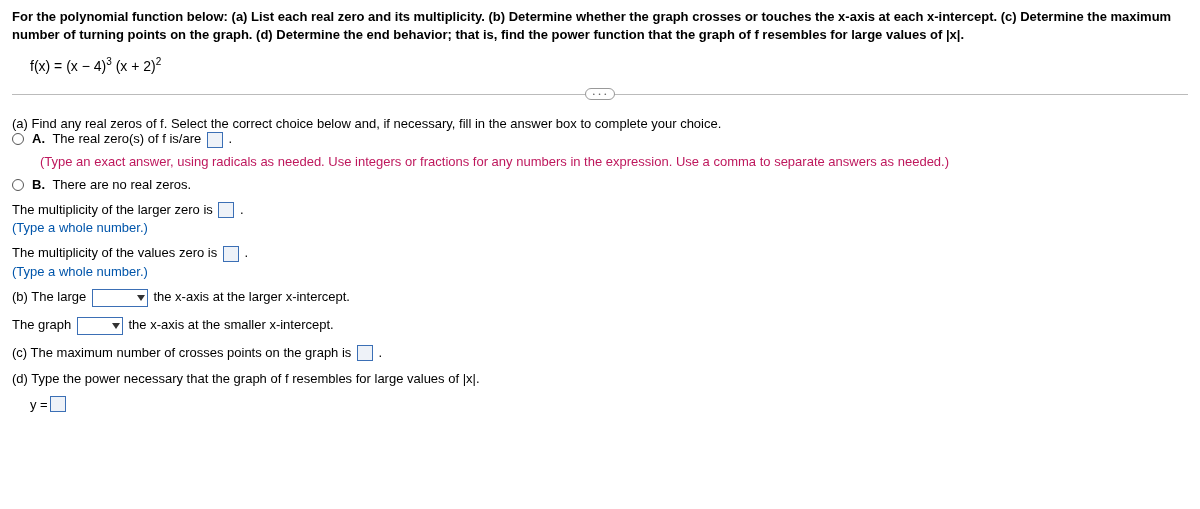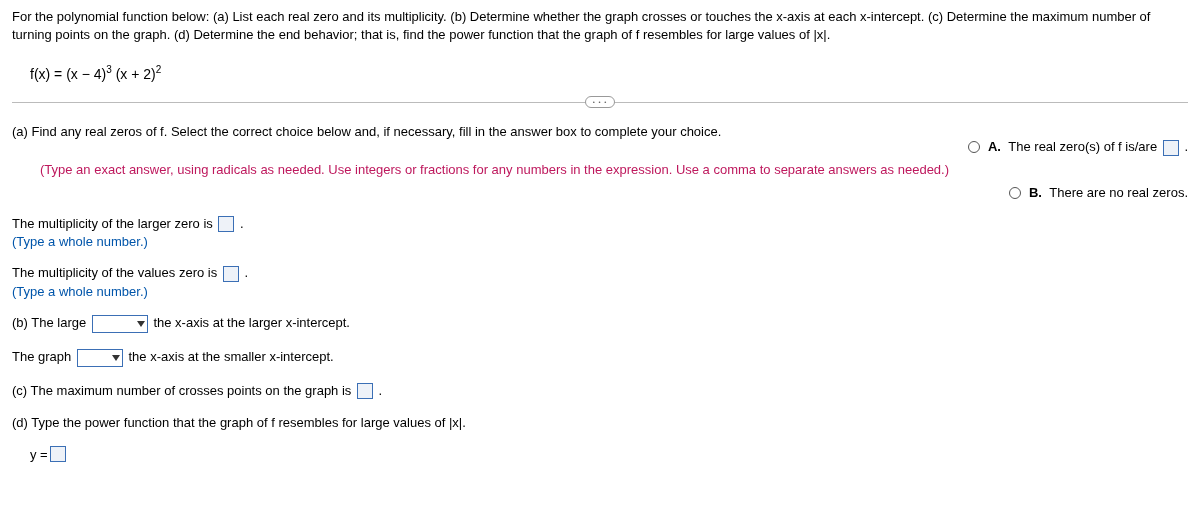--- a/index.html
+++ b/index.html
@@ -6,21 +6,22 @@
     body {
       font-family: Arial, Helvetica, sans-serif;
       font-size: 13px;
       color: #000;
       background: #fff;
       padding: 8px 12px;
       width: 1200px;
     }
     .question-text {
       line-height: 1.4;
-      margin-bottom: 20px;
+      margin-bottom: 12px;
+      font-weight: bold;
     }
     .formula {
       margin: 10px 0 14px 18px;
       font-size: 14px;
     }
     .formula sup { font-size: 10px; vertical-align: super; }
     .divider-row {
       position: relative;
       height: 12px;
       margin: 6px 0 16px 0;
@@ -46,21 +47,20 @@
       align-items: center;
       color: #666;
       cursor: pointer;
     }
     .pill span { font-size: 6px; line-height: 1; letter-spacing: 1px; }
     .part-a-prompt { }
     .choice-row {
       display: flex;
       align-items: flex-start;
       margin-bottom: 6px;
-      justify-content: flex-end;
     }
     .radio {
       width: 12px; height: 12px;
       border: 1px solid #555;
       border-radius: 50%;
       margin-right: 8px;
       margin-top: 2px;
       flex-shrink: 0;
       cursor: pointer;
     }
@@ -72,21 +72,21 @@
       background: #eef2f8;
       vertical-align: middle;
       margin: 0 2px;
     }
     .hint {
       color: #be185d;
       margin-left: 28px;
       margin-top: 2px;
       margin-bottom: 8px;
     }
-    .section { margin: 16px 0; }
+    .section { margin: 10px 0; }
     .dropdown {
       display: inline-flex;
       align-items: center;
       border: 1px solid #3b6fb5;
       background: #fff;
       height: 18px;
       padding: 0 2px 0 6px;
       margin: 0 2px;
       vertical-align: middle;
       cursor: pointer;
@@ -170,18 +170,18 @@
   </span>
   <span> the x-axis at the smaller x-intercept.</span>
 </div>
 
 <div class="section">
   <span>(c) The maximum number of crosses points on the graph is </span>
   <span class="inline-input"></span>
   <span>.</span>
 </div>
 
-<div class="section">(d) Type the power function that the graph of f resembles for large values of |x|.</div>
+<div class="section">(d) Type the power necessary that the graph of f resembles for large values of |x|.</div>
 
 <div class="eq-row">
   <span>y =</span>
   <span class="inline-input"></span>
 </div>
 
 </body></html>

